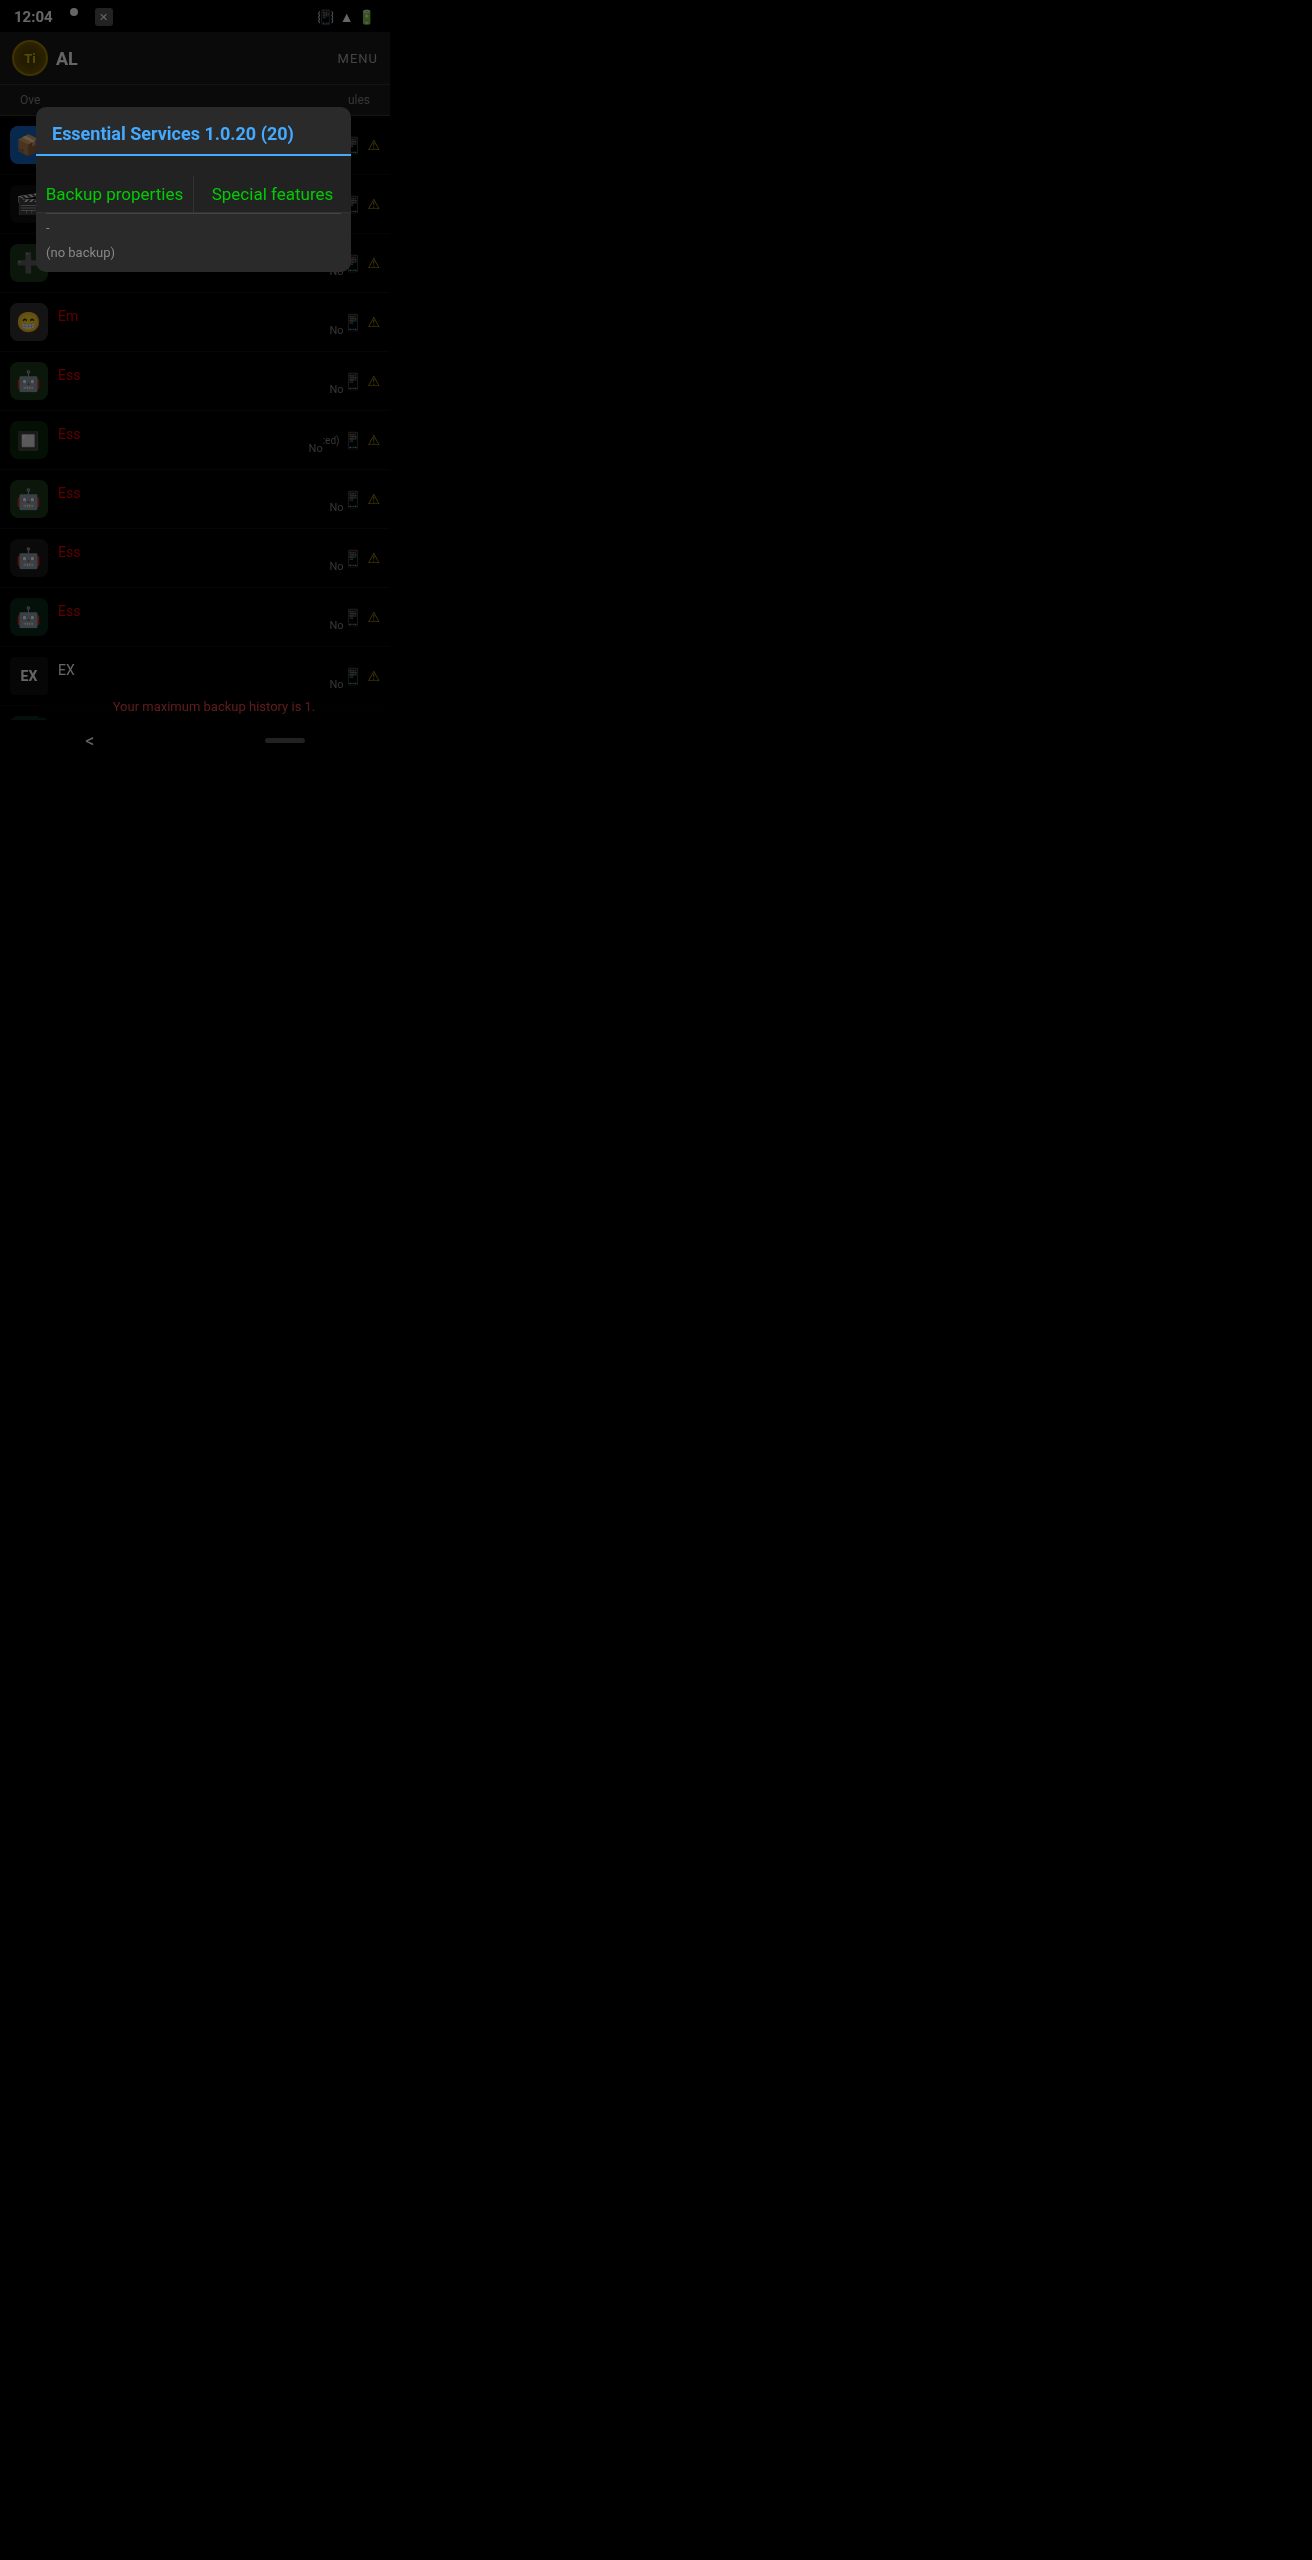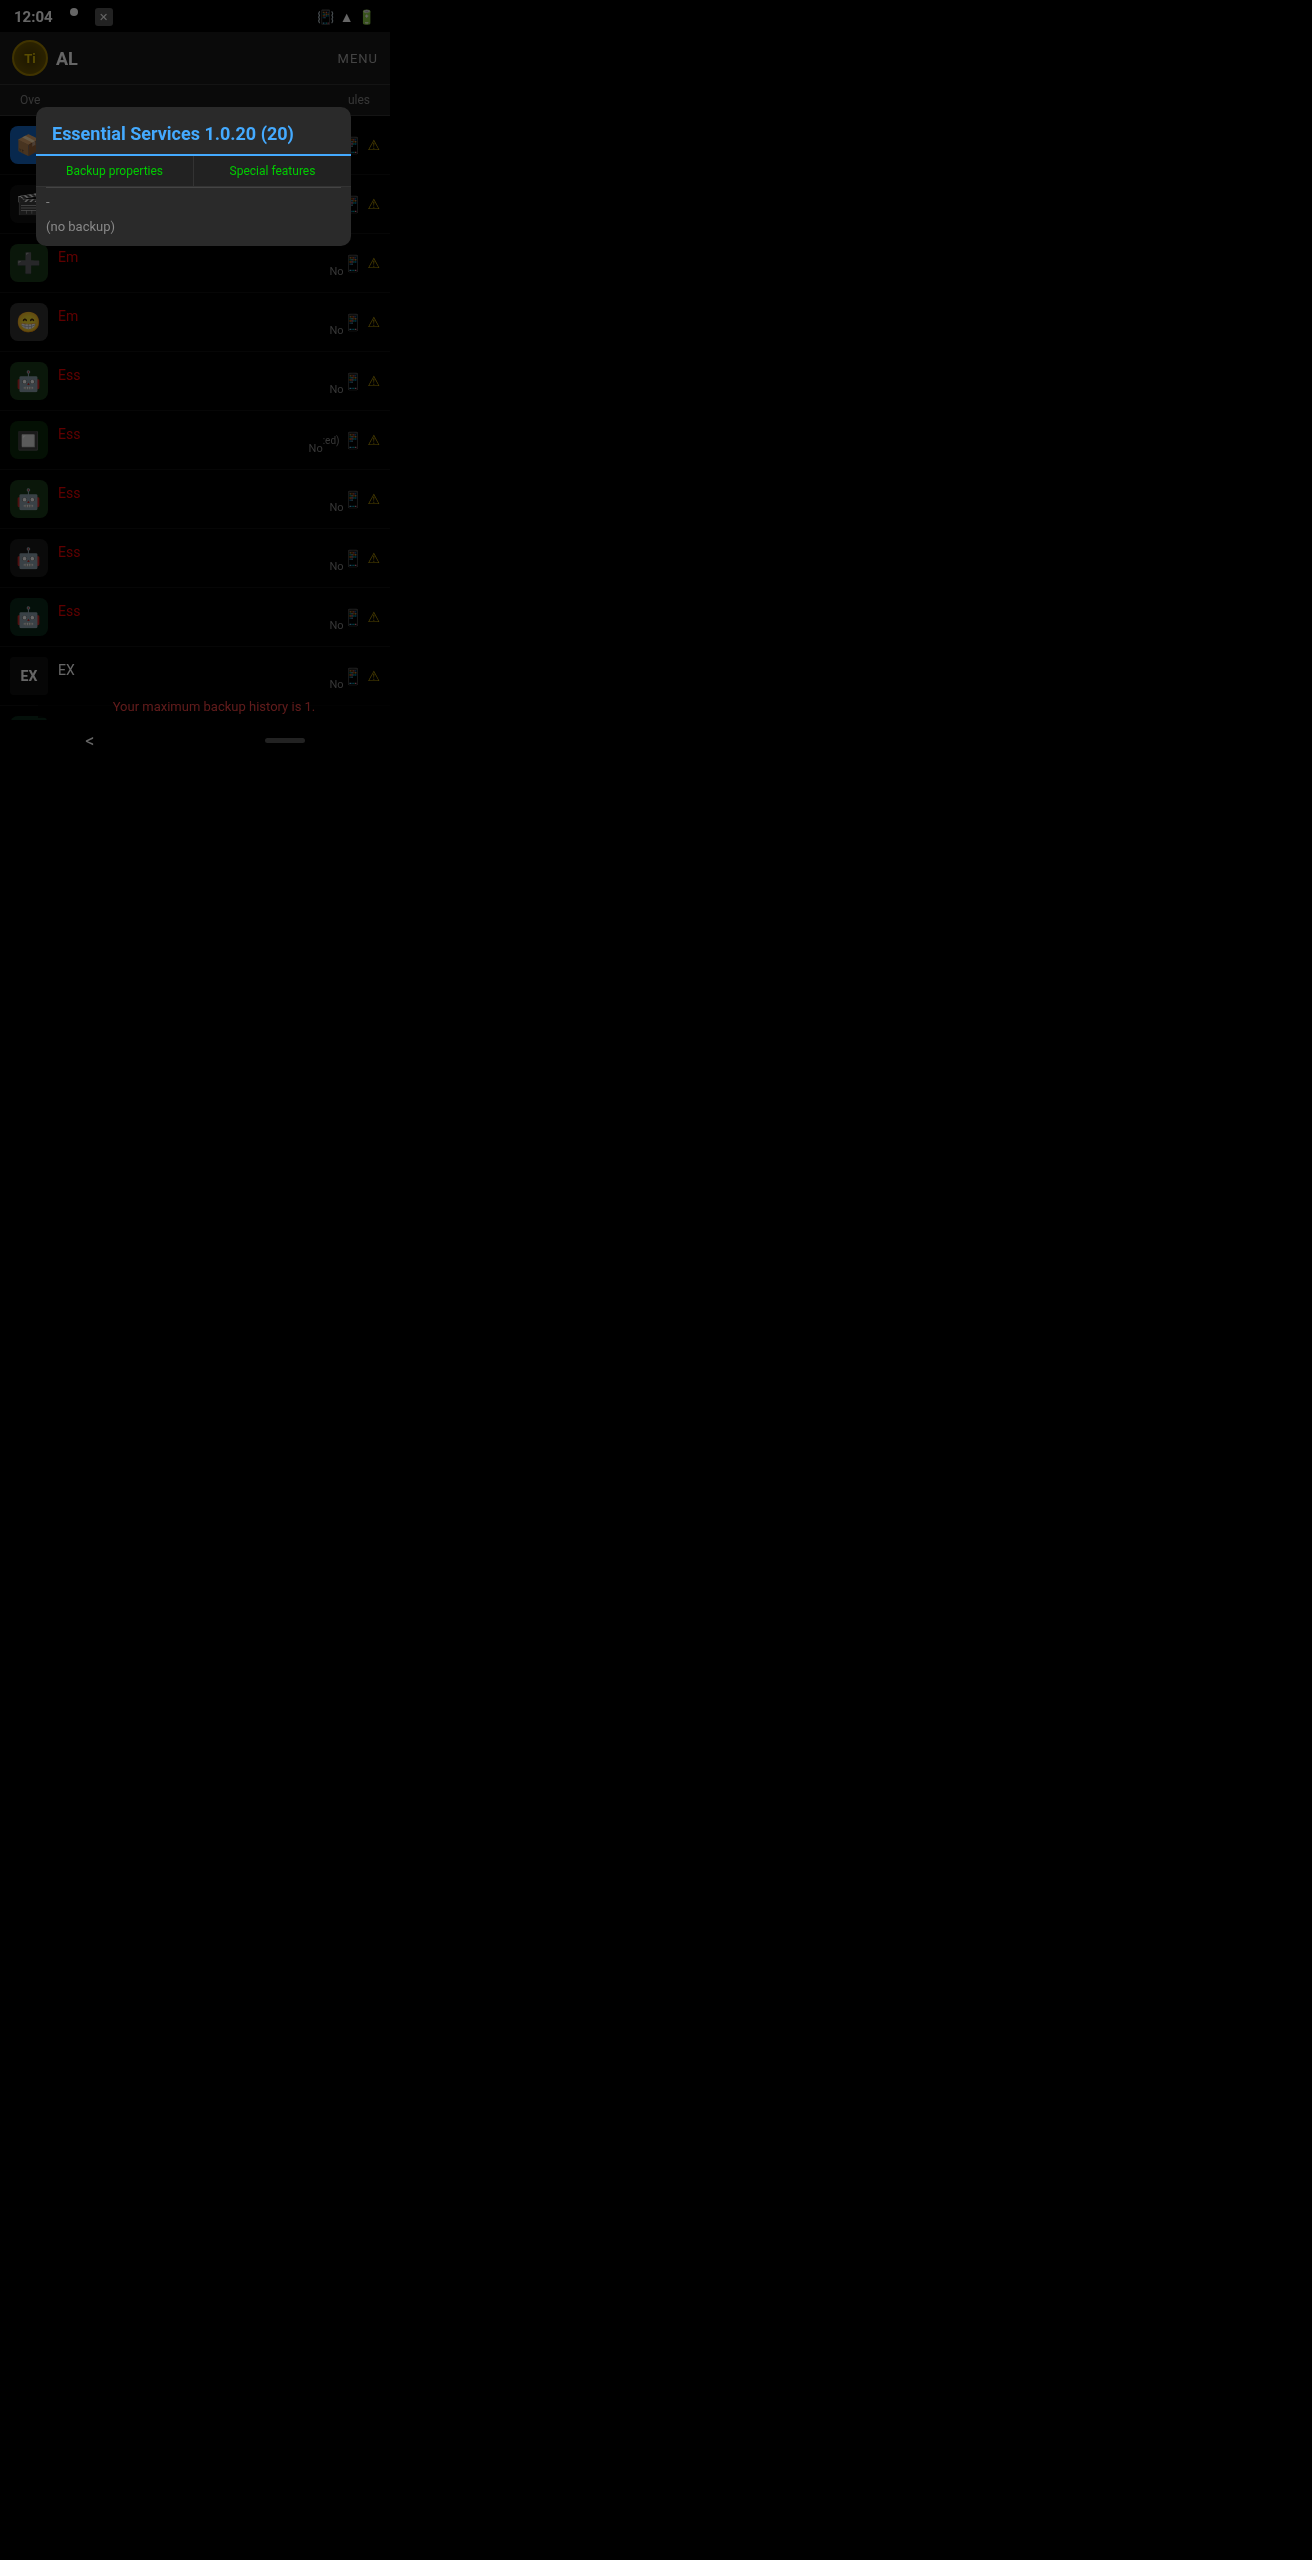--- a/index.html
+++ b/index.html
@@ -163,22 +163,23 @@
     }
     .modal-tabs {
       display: flex;
       background: #222;
       border-bottom: 1px solid #333;
     }
     .modal-tab {
       flex: 1;
       text-align: center;
       padding: 8px 4px;
-      font-size: 12px;
+      font-size: 17px;
       color: #0c0;
+      margin-top: 20px;
     }
     .modal-tab:first-child { border-right: 1px solid #333; }
     .modal-actions {
       display: flex;
       padding: 10px 10px;
       gap: 6px;
       background: #2a2a2a;
     }
     .modal-btn {
       flex: 1;

